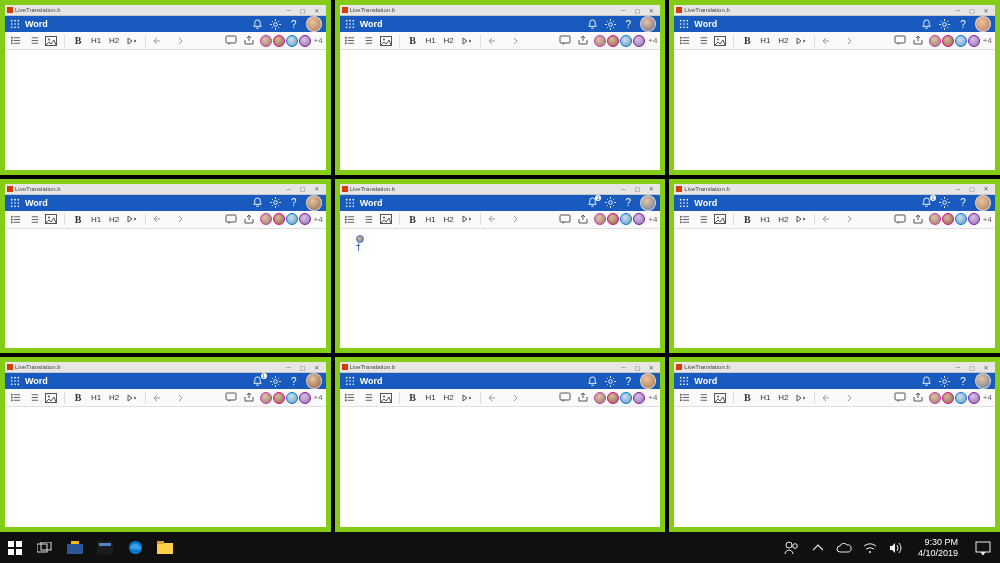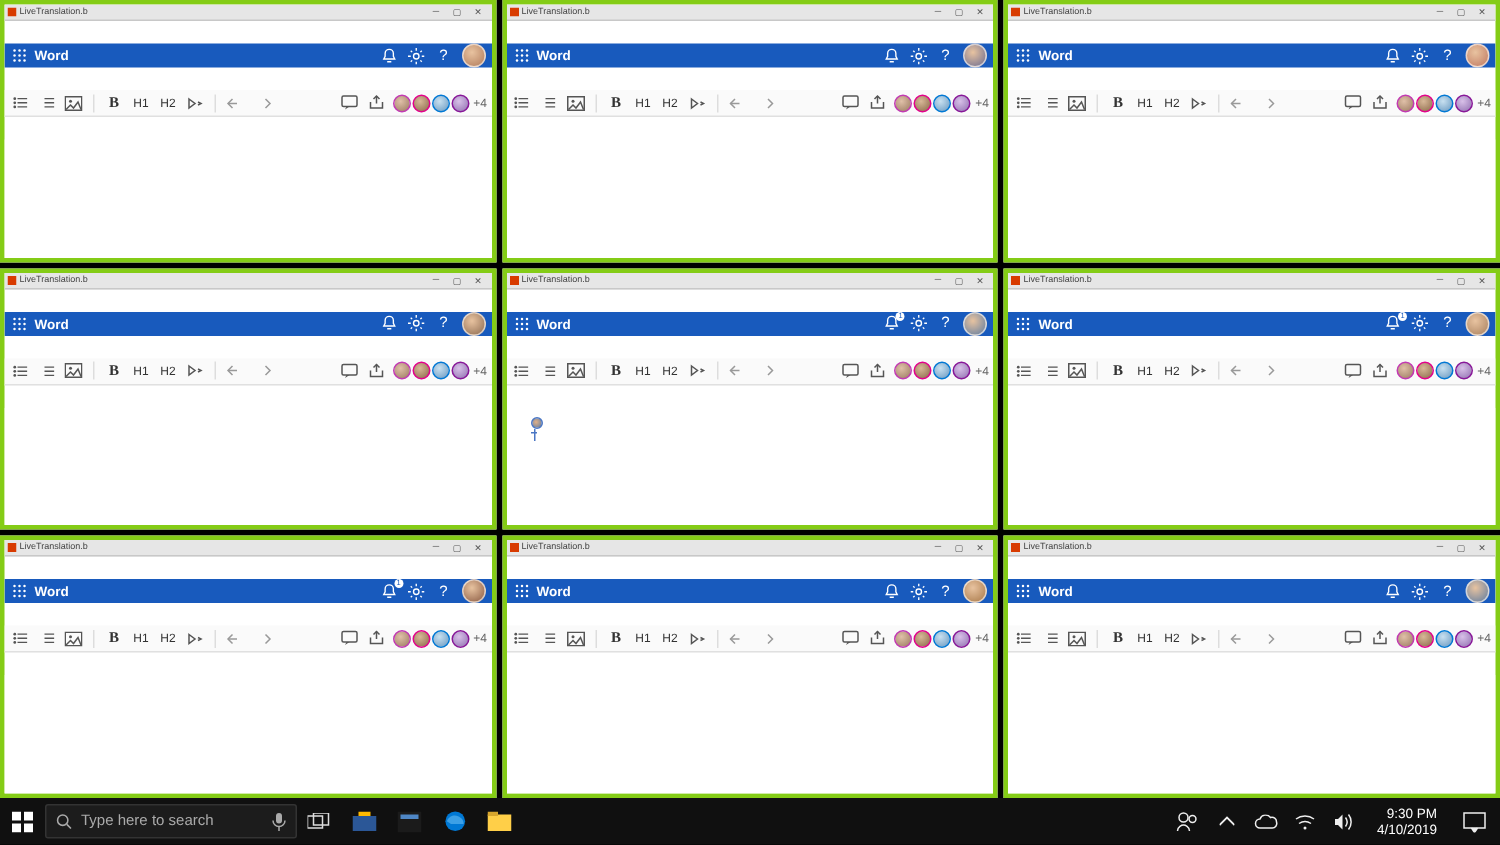--- a/index.html
+++ b/index.html
@@ -19,22 +19,21 @@
     width: 1000px;
     height: 532px;
     padding: 0;
   }
   .winword {
     background: #fff;
     display: flex;
     flex-direction: column;
     overflow: hidden;
     position: relative;
-    border: 3px solid #84cc16;
-    gap: 15px;
+    border: 5px solid #84cc16;
   }
   .titlebar {
     height: 11px;
     background: #e6e6e6;
     border-bottom: 1px solid #c8c8c8;
     display: flex;
     align-items: center;
     font-size: 6px;
     color: #444;
     padding: 0 2px;
@@ -1343,32 +1342,20 @@
     </div>
   </div>
 
 <div class="taskbar">
   <div class="start">
     <svg width="14" height="14" viewBox="0 0 14 14">
         <rect x="0" y="0" width="6" height="6" fill="#fff"></rect>
         <rect x="8" y="0" width="6" height="6" fill="#fff"></rect>
         <rect x="0" y="8" width="6" height="6" fill="#fff"></rect>
         <rect x="8" y="8" width="6" height="6" fill="#fff"></rect>
-      </svg>
-  </div>
-  <div class="search">
-    <svg width="11" height="11" viewBox="0 0 16 16">
-        <circle cx="7" cy="7" r="5" stroke="#aaa" stroke-width="1.5" fill="none"></circle>
-        <line x1="11" y1="11" x2="15" y2="15" stroke="#aaa" stroke-width="1.5"></line>
-      </svg>
-    <span>Type here to search</span>
-    <svg class="mic" width="10" height="12" viewBox="0 0 10 12">
-        <rect x="3" y="0" width="4" height="7" rx="2" fill="#aaa"></rect>
-        <path d="M1 5a4 4 0 0 0 8 0" stroke="#aaa" fill="none"></path>
-        <line x1="5" y1="9" x2="5" y2="12" stroke="#aaa"></line>
       </svg>
   </div>
   <div class="tb-icon">
     <svg width="16" height="12" viewBox="0 0 16 12">
         <rect x="0" y="2" width="10" height="8" stroke="#ddd" fill="none"></rect>
         <rect x="4" y="0" width="10" height="8" stroke="#ddd" fill="none"></rect>
       </svg>
   </div>
   <div class="tb-icon">
     <svg width="16" height="14" viewBox="0 0 16 14">

